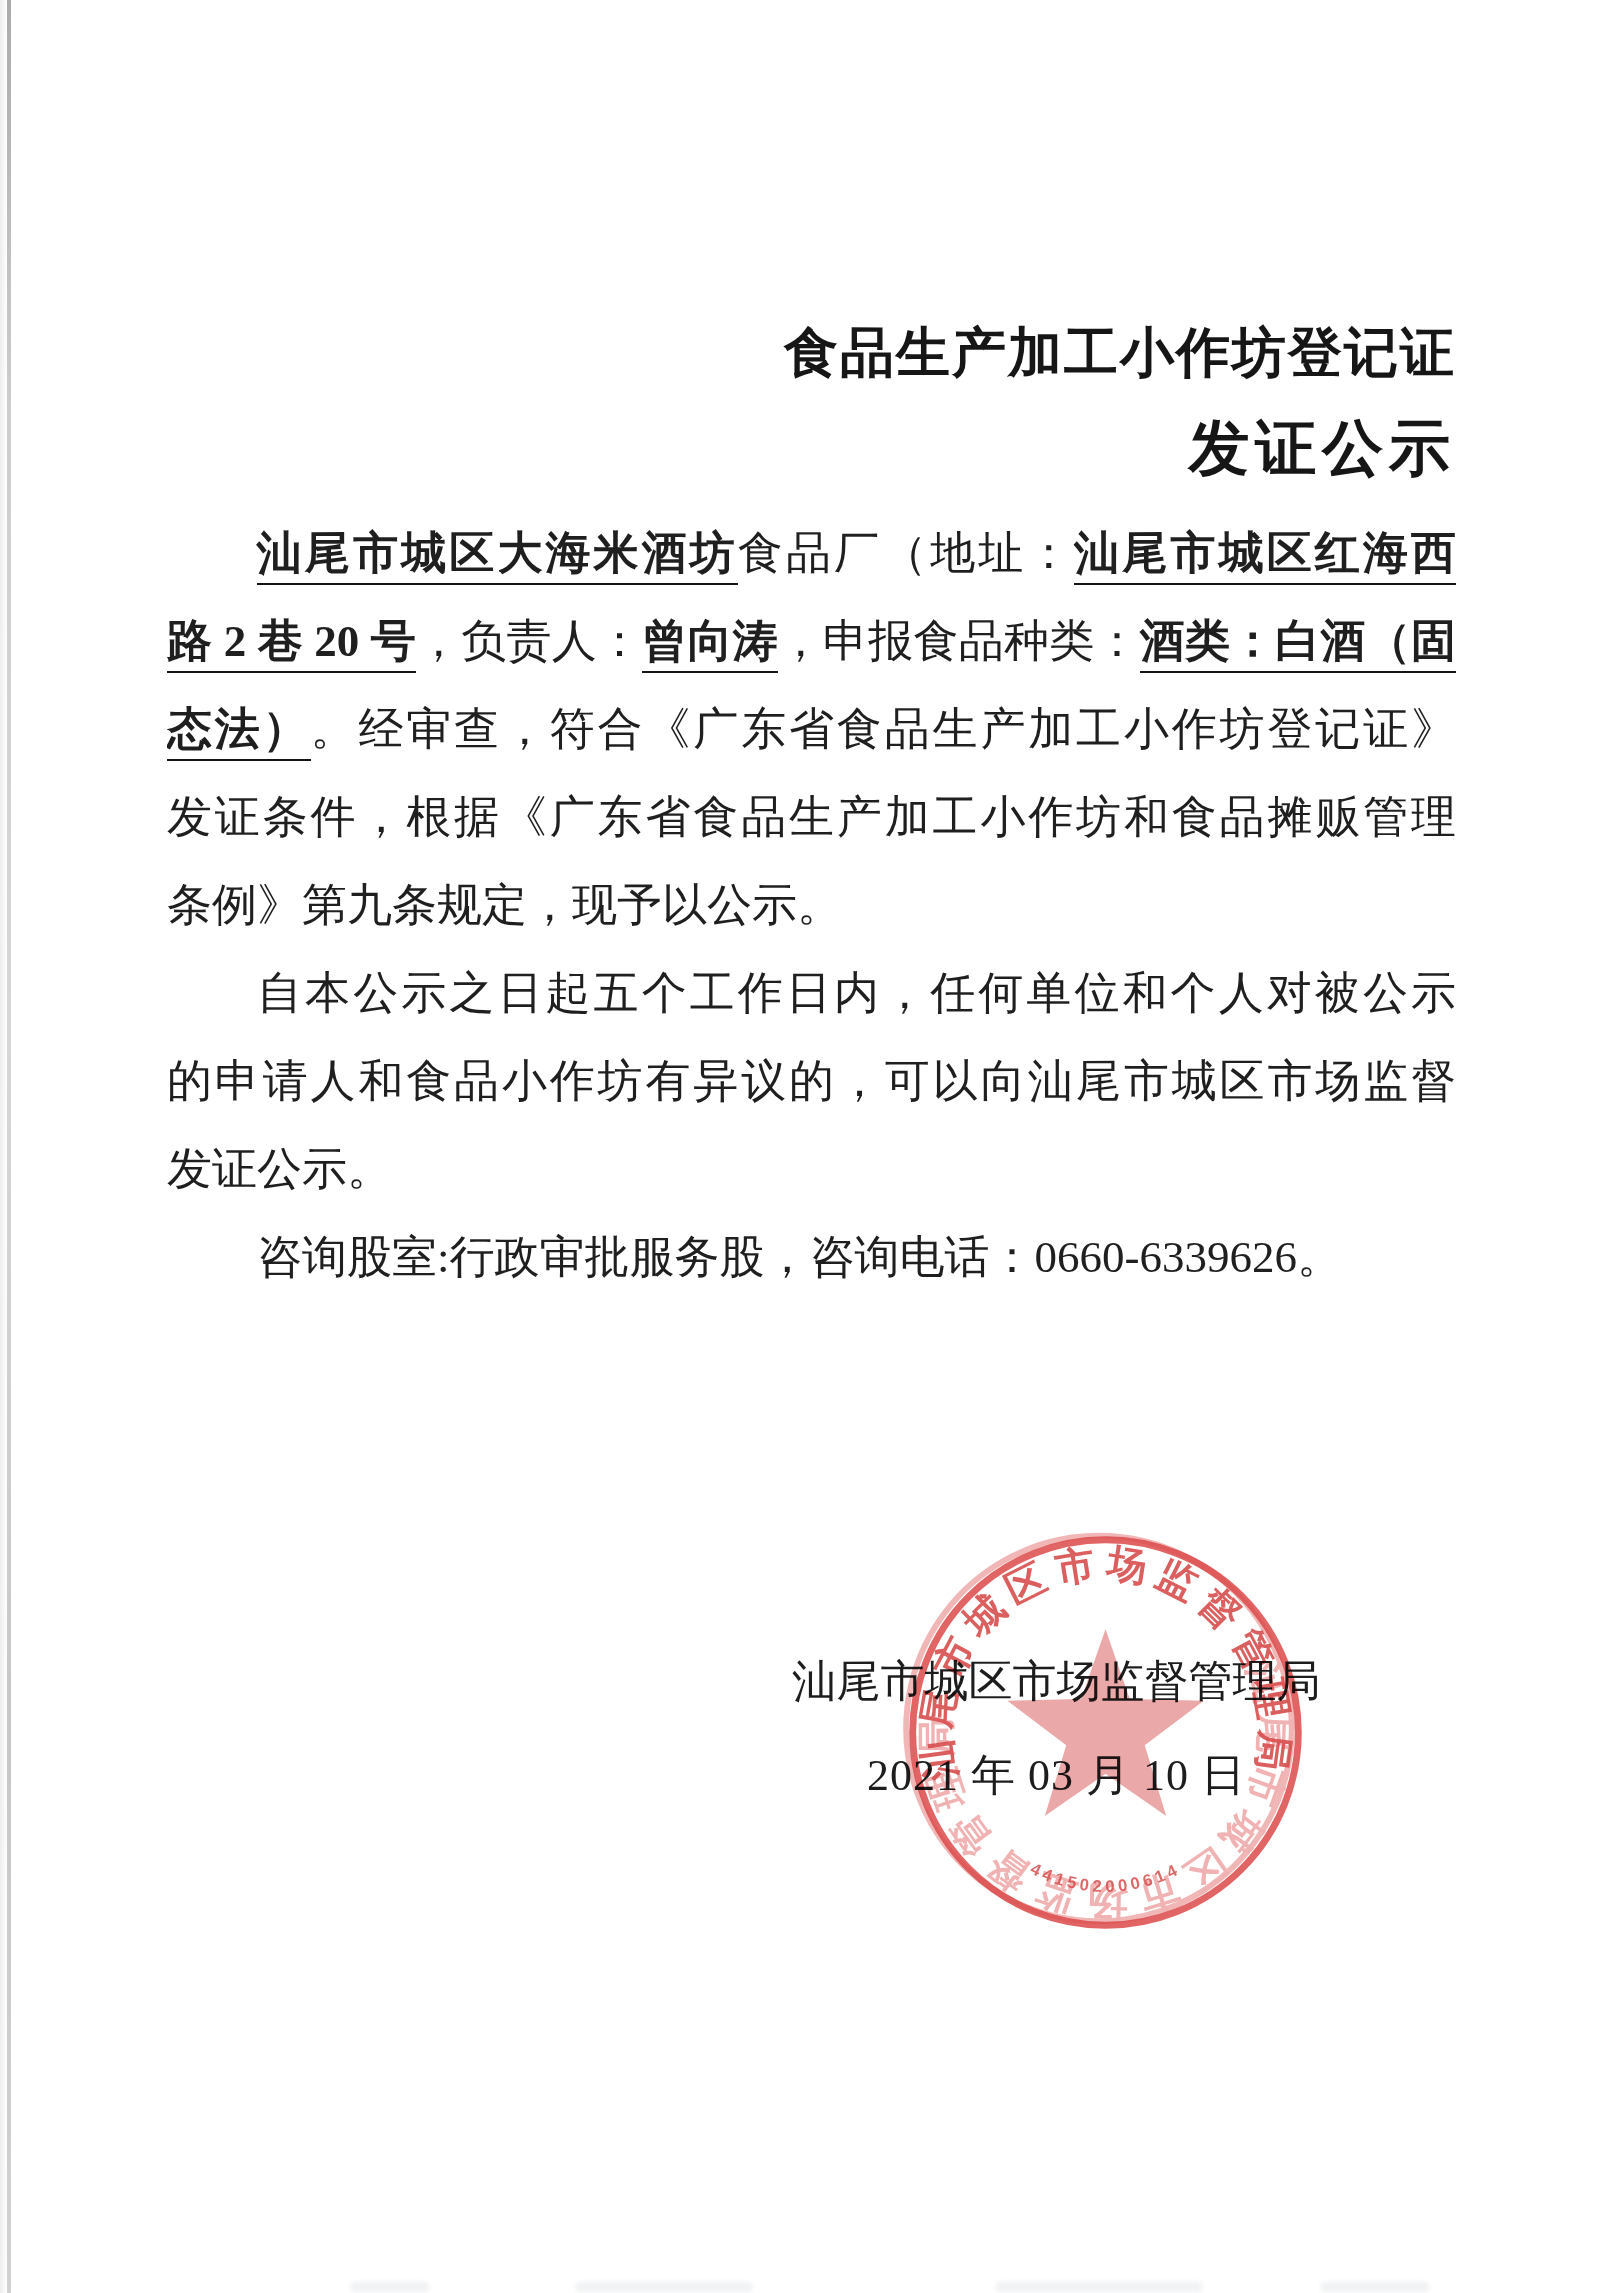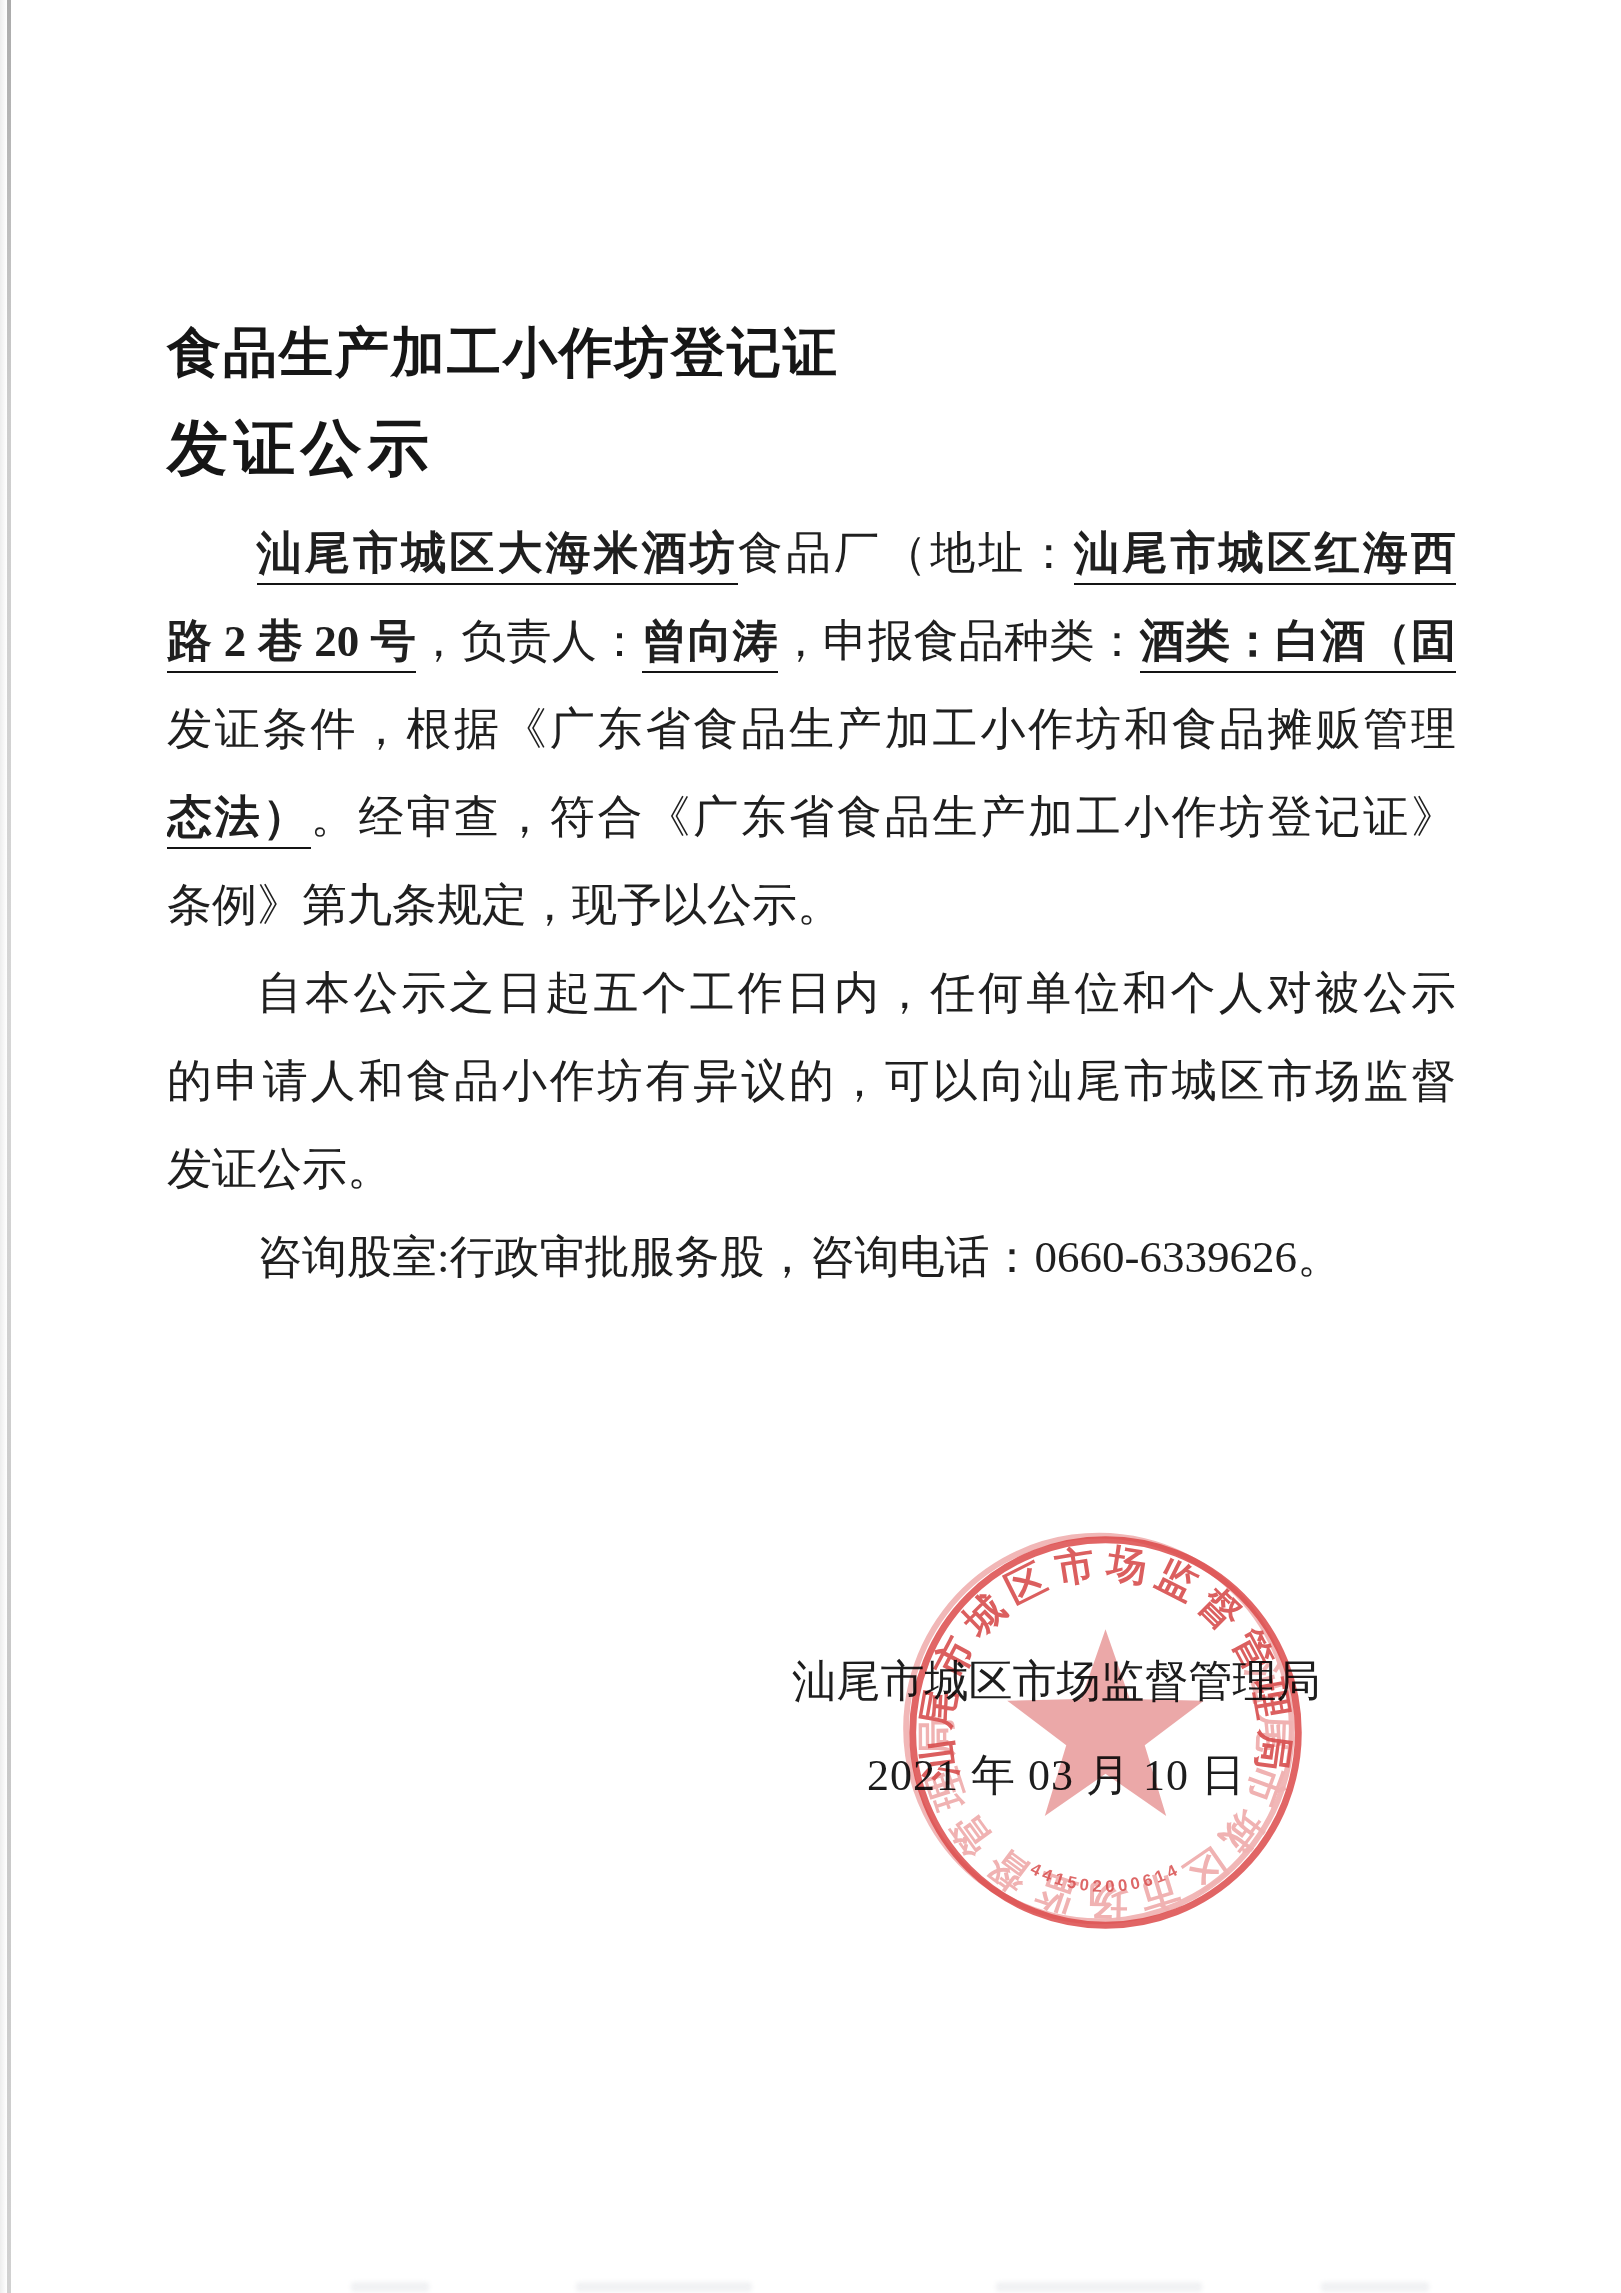--- a/index.html
+++ b/index.html
@@ -17,21 +17,21 @@
     position:absolute; left:6.9px; top:0; width:3.9px; height:100%;
     background:linear-gradient(180deg,#8f8f8f 0%,#bdbdbd 18%,#c9c9c9 45%,#b5b5b5 75%,#c2c2c2 100%);
     opacity:.75;
   }
   .scan-edge-soft {
     position:absolute; left:0; top:0; width:6.9px; height:100%;
     background:linear-gradient(90deg,#ededed,#ffffff);
   }
   .titles {
     position:absolute; left:167px; top:320px; width:1289px;
-    text-align:left;
+    text-align:right;
     font-family:"Liberation Sans","DejaVu Sans",sans-serif;
     font-weight:700;
     color:#161616;
   }
   .title   { font-size:54px; line-height:1.2; letter-spacing:2px; }
   .subtitle{ font-size:61px; line-height:1.2; letter-spacing:5.9px; margin-top:27.4px; }
 
   .body-text {
     position:absolute; left:167px; top:509px; width:1289px;
     font-size:45px;
@@ -83,25 +83,25 @@
 
     <div class="line j indent">
       <span class="fill">汕尾市城区大海米酒坊</span><span>食品厂（地址：</span><span class="fill">汕尾市城区红海西</span>
     </div>
 
     <div class="line j">
       <span class="fill">路 2 巷 20 号</span><span>，负责人：</span><span class="fill">曾向涛</span><span>，申报食品种类：</span><span class="fill">酒类：白酒（固</span>
     </div>
 
     <div class="line j">
-      <span>发证条件，根据《广东省食品生产加工小作坊和食品摊贩管理</span>
+      <span class="fill">态法）</span><span>。经审查，符合《广东省食品生产加工小作坊登记证》</span>
     </div>
 
     <div class="line j">
-      <span class="fill">态法）</span><span>。经审查，符合《广东省食品生产加工小作坊登记证》</span>
+      <span>发证条件，根据《广东省食品生产加工小作坊和食品摊贩管理</span>
     </div>
 
     <div class="line">
       <span>条例》第九条规定，现予以公示。</span>
     </div>
 
     <div class="line j indent">
       <span>自本公示之日起五个工作日内，任何单位和个人对被公示</span>
     </div>
 

